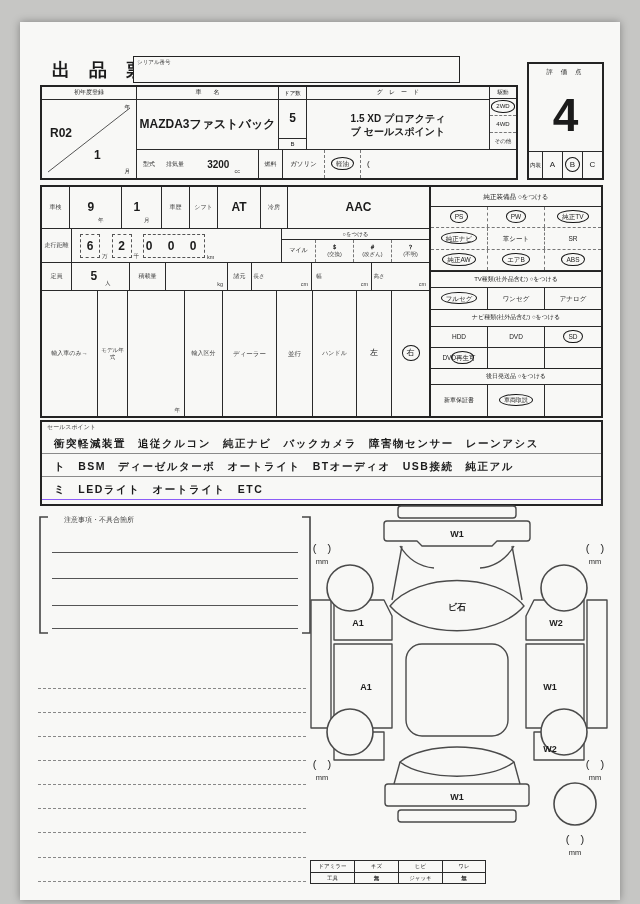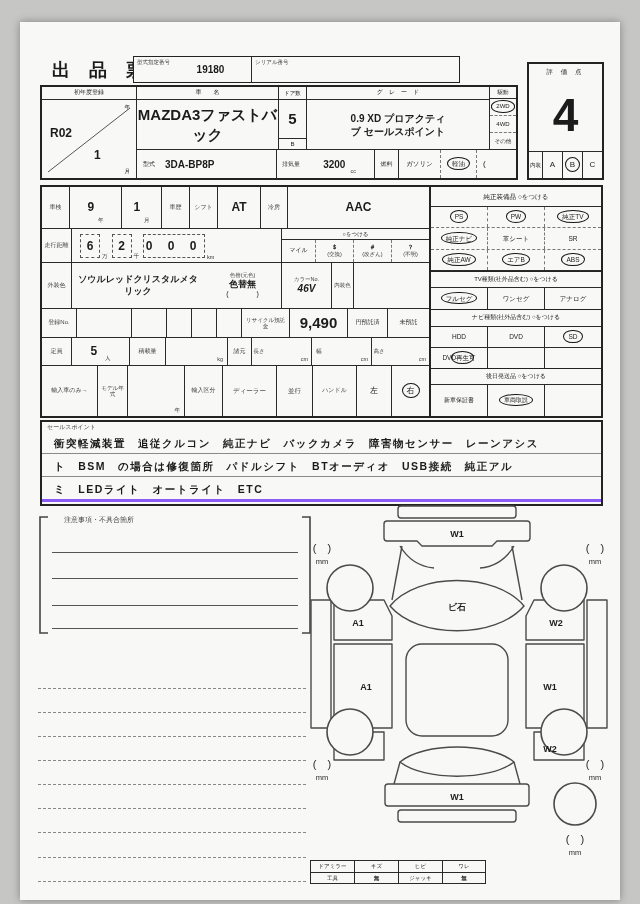--- a/index.html
+++ b/index.html
@@ -18,21 +18,21 @@
 .brd{border-right:1px dashed #777}
 .bbd{border-bottom:1px dashed #777}
 .b{font-weight:bold}
 .f5{font-size:5.5px;line-height:1.15}
 .f6{font-size:6px;line-height:1.2}
 .f65{font-size:6.5px;line-height:1.2}
 .f7{font-size:7px;line-height:1.25}
 .f8{font-size:8px;line-height:1.3}
 .f9{font-size:9px;line-height:1.25}
 .f10{font-size:10px;line-height:1.3}
-.f11{font-size:15px;line-height:1.3}
+.f11{font-size:12px;line-height:1.3}
 .f12{font-size:12px;line-height:1.2}
 .gray{color:#3c3c3c}
 .cell{display:flex;align-items:center;justify-content:center;text-align:center;overflow:hidden}
 .circled{position:relative;display:inline-block}
 .circled::after{content:"";position:absolute;left:-5px;right:-5px;top:-3px;bottom:-2px;border:1.6px solid #161616;border-radius:50%}
 .title{font-size:18px;font-weight:bold;letter-spacing:7px}
 .scoreval{font-size:46px;font-weight:bold;line-height:1}
 .mbox{width:20px;height:24px;border:1.5px dashed #555;display:flex;align-items:center;justify-content:center;font-weight:bold;font-size:12px;background:#fff0}
 .mbox3{width:62px;height:24px;border:1.5px dashed #555;display:flex;align-items:center;justify-content:center;font-weight:bold;font-size:12px;letter-spacing:6px}
 .munit{font-size:5.5px;align-self:flex-end;margin:0 4px 2px 2px;color:#333}
@@ -43,24 +43,20 @@
 </style>
 </head>
 <body>
 
 <div id="canvas">
   <div id="paper"></div>
 
   <div class="abs title" style="left:52px;top:58px">出 品 票</div>
 
   <div class="abs bx15 row" style="left:133px;top:56px;width:327px;height:27px">
-    <div class="row br" style="width:118px">
-      <span class="f5 gray" style="padding:2px 0 0 3px">型式指定番号</span>
-      <span class="cell b f10" style="flex:1">19180</span>
-    </div>
     <div class="row" style="flex:1">
       <span class="f5 gray" style="padding:2px 0 0 3px">シリアル番号</span>
       <span class="cell b f10" style="flex:1"></span>
     </div>
   </div>
 
   <div class="abs bx2 col" style="left:527px;top:62px;width:77px;height:118px">
     <div class="cell f65" style="height:15px;letter-spacing:3px">評 価 点</div>
     <div class="cell scoreval" style="flex:1">4</div>
     <div class="row" style="height:27px;border-top:1px solid #2a2a2a">
@@ -99,41 +95,40 @@
           <div class="cell b f11" style="flex:1">MAZDA3ファストバック</div>
         </div>
         <div class="col br" style="width:28px">
           <div class="cell f5 bb" style="height:13px">ドア数</div>
           <div class="cell b f11" style="flex:1">5</div>
           <div class="cell f6" style="height:11px;border-top:1px solid #2a2a2a">B</div>
         </div>
         <div class="col br" style="width:183px">
           <div class="cell f6 bb" style="height:13px">グ　レ　ー　ド</div>
           <div class="cell col b f10" style="flex:1">
-            <span>0.9 XD プロアクティ</span>
+            <span>1.5 XD プロアクティ</span>
             <span>ブ セールスポイント</span>
           </div>
         </div>
         <div class="col" style="flex:1">
           <div class="cell f5 bb" style="height:12px">駆動</div>
           <div class="cell f6" style="flex:1">
               <span class="circled">2WD</span>
             </div>
           <div class="cell f6 bbd" style="flex:1;border-top:1px dashed #777">
               <span>4WD</span>
             </div>
           <div class="cell f5" style="flex:1">
               <span>その他</span>
             </div>
         </div>
       </div>
 
       <div class="row" style="height:30px;border-top:1px solid #2a2a2a">
         <div class="cell f6 gray" style="width:24px">型式</div>
-        <div class="cell b f10 br" style="width:116px;justify-content:flex-start;padding-left:4px">3DA-BP8P</div>
         <div class="cell f6 gray" style="width:28px">排気量</div>
         <div class="cell br" style="width:70px">
           <span class="b f10">3200</span>
           <span class="f5 gray" style="align-self:flex-end;margin:0 0 4px 5px">cc</span>
         </div>
         <div class="cell f6 gray br" style="width:24px">燃料</div>
         <div class="cell f65 brd" style="width:42px">
             <span>ガソリン</span>
           </div>
         <div class="cell f65 brd" style="width:36px">
@@ -188,51 +183,22 @@
                 <span class="f5 gray">(改ざん)</span>
               </div>
             <div class="cell col" style="flex:1">
                 <span class="f6 b">？</span>
                 <span class="f5 gray">(不明)</span>
               </div>
           </div>
         </div>
       </div>
 
-      <div class="row bb" style="height:46px">
-        <div class="cell f6 gray br" style="width:30px">外装色</div>
-        <div class="row br" style="width:210px">
-          <div class="cell b f9" style="width:132px;padding:0 2px">ソウルレッドクリスタルメタリック</div>
-          <div class="col c" style="flex:1">
-            <span class="f5 gray">色替(元色)</span>
-            <span class="b f9">色替無</span>
-            <span class="f7">(　　　　)</span>
-          </div>
-        </div>
-        <div class="col c br" style="width:50px">
-          <span class="f5 gray">カラーNo.</span>
-          <span class="b f10" style="font-style:italic">46V</span>
-        </div>
-        <div class="cell f5 gray br" style="width:22px">内装色</div>
-        <div style="flex:1"></div>
-      </div>
-
-
-      <div class="row bb" style="height:29px">
-        <div class="cell f6 gray br" style="width:35px">登録No.</div>
-        <div class="br" style="width:55px"></div>
-        <div class="br" style="width:35px"></div>
-        <div class="br" style="width:25px"></div>
-        <div class="br" style="width:25px"></div>
-        <div class="br" style="width:25px"></div>
-        <div class="cell f5 gray br" style="width:48px;padding:0 2px">リサイクル預託金</div>
-        <div class="cell b f11 br" style="width:58px">9,490</div>
-        <div class="cell f6 br" style="width:40px">円預託済</div>
-        <div class="cell f6" style="flex:1">未預託</div>
-      </div>
+
+
 
       <div class="row bb" style="height:28px">
         <div class="cell f6 gray br" style="width:30px">定員</div>
         <div class="cell br" style="width:58px">
             <span class="b f12">5</span>
             <span class="f5 gray" style="align-self:flex-end;margin:0 0 4px 8px">人</span>
           </div>
         <div class="cell f6 gray br" style="width:36px">積載量</div>
         <div class="cell f5 gray br" style="width:62px;justify-content:flex-end;align-items:flex-end;padding:0 4px 3px 0">kg</div>
         <div class="cell f6 gray br" style="width:24px">諸元</div>
@@ -348,22 +314,22 @@
         <div class="cell f6" style="flex:1">
             <span></span>
           </div>
       </div>
     </div>
   </div>
 
   <div class="abs bx2 col" style="left:40px;top:420px;width:563px;height:86px">
     <div class="f6 gray" style="padding:2px 0 0 5px">セールスポイント</div>
     <div class="salesline">衝突軽減装置　追従クルコン　純正ナビ　バックカメラ　障害物センサー　レーンアシス</div>
-    <div class="salesline">ト　BSM　の場合は修復箇所　パドルシフト　BTオーディオ　USB接続　純正アル</div>
-    <div class="salesline" style="border-bottom:3px solid #8b5cf6">ミ　LEDライト　オートライト　ETC</div>
+    <div class="salesline">ト　BSM　ディーゼルターボ　オートライト　BTオーディオ　USB接続　純正アル</div>
+    <div class="salesline" style="border-bottom:1px solid #8b5cf6">ミ　LEDライト　オートライト　ETC</div>
   </div>
 
   <div class="abs" style="left:38px;top:514px;width:274px;height:122px">
     <div class="f7 gray" style="position:absolute;left:26px;top:2px">注意事項・不具合箇所</div>
     <svg class="abs" style="left:0;top:0" width="274" height="122">
       <path d="M10,3 H2 V119 H10" fill="none" stroke="#444" stroke-width="1.6"></path>
       <path d="M264,3 H272 V119 H264" fill="none" stroke="#444" stroke-width="1.6"></path>
     </svg>
     <div class="abs ruleline" style="left:14px;top:38px;width:246px"></div>
     <div class="abs ruleline" style="left:14px;top:64px;width:246px"></div>

